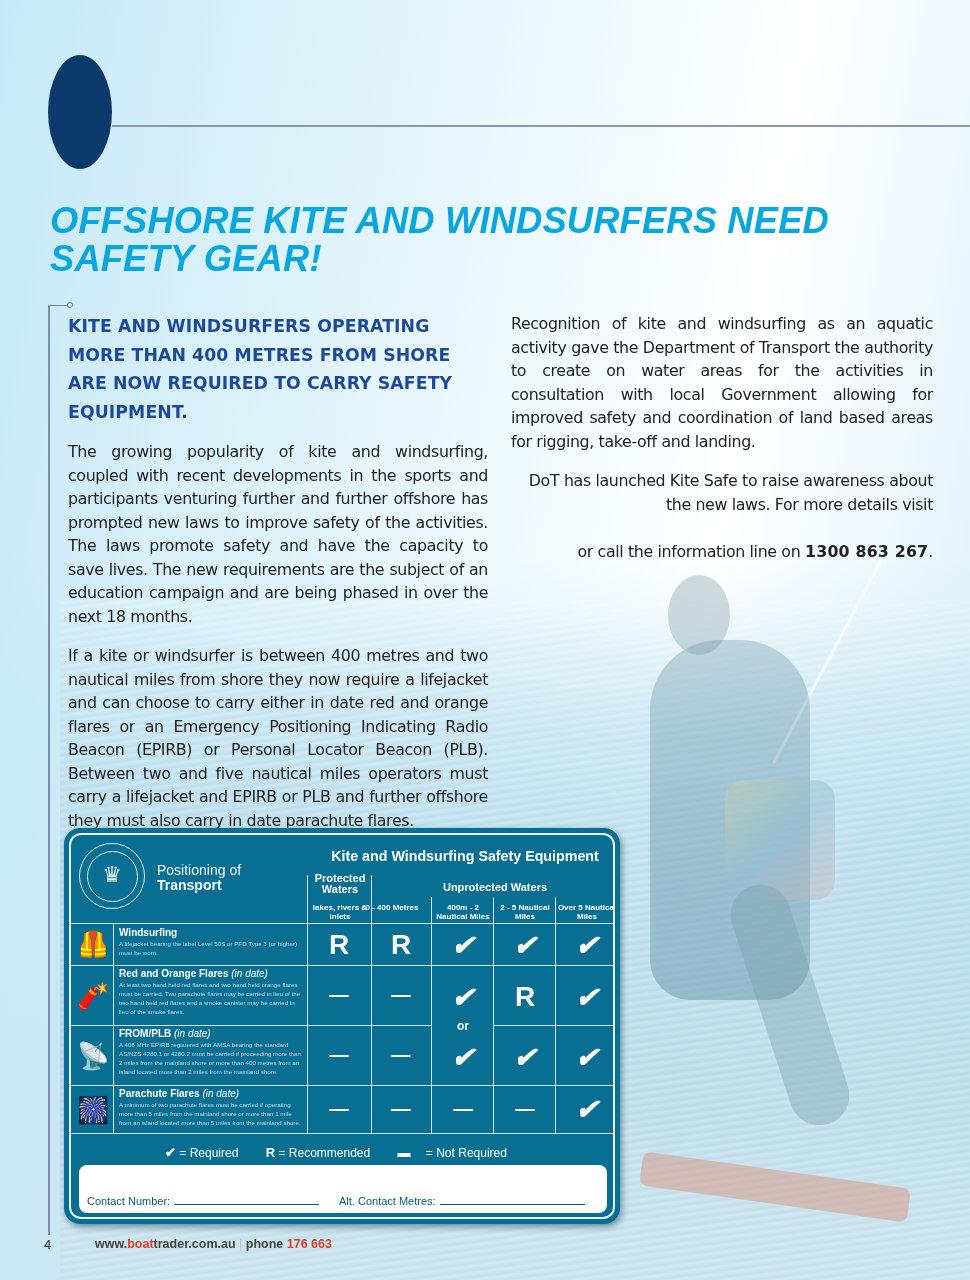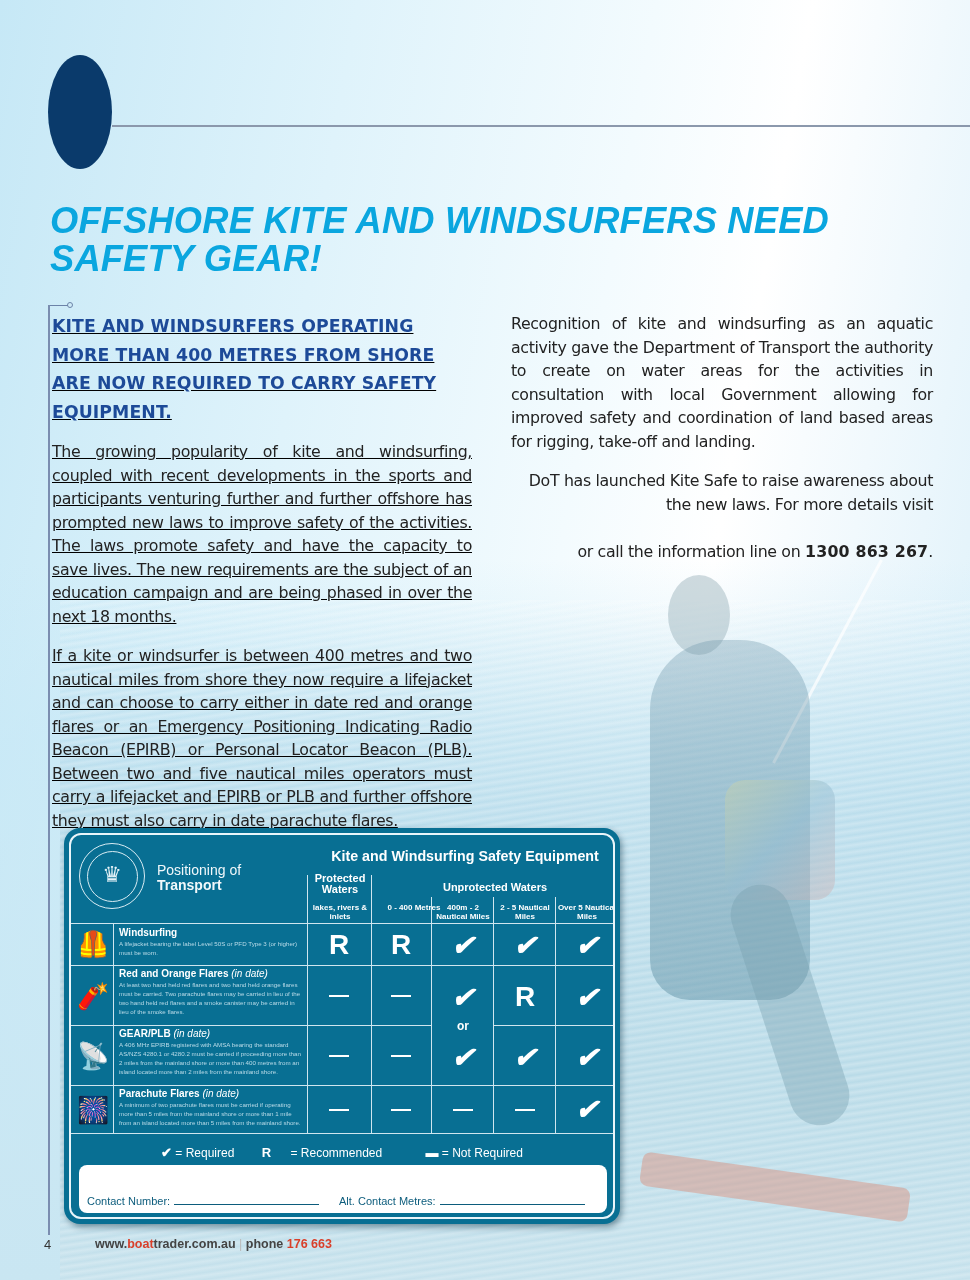--- a/index.html
+++ b/index.html
@@ -58,21 +58,21 @@
     position: absolute; left: 50px; top: 202px; width: 880px;
     font-family: "Liberation Sans", sans-serif; font-weight: bold; font-style: italic;
     font-size: 37px; line-height: 38px; color: #0aa6df; letter-spacing: 0.2px;
     transform: scaleX(0.98); transform-origin: left;
   }
 
   .left-rule-h { position: absolute; left: 48px; top: 305px; width: 20px; height: 1px; background: #6c83a8; }
   .left-rule-dot { position: absolute; left: 67px; top: 302px; width: 6px; height: 6px; border: 1px solid #6c83a8; border-radius: 50%; }
   .left-rule-v { position: absolute; left: 48px; top: 305px; width: 2px; height: 930px; background: #7a8db0; }
 
-  .col-left { position: absolute; left: 52px; top: 312px; width: 420px; text-decoration: underline; }
+  .col-left { position: absolute; left: 68px; top: 312px; width: 420px; }
   .col-right { position: absolute; left: 511px; top: 312px; width: 422px; }
 
   .lead {
     font-family: "DejaVu Sans", sans-serif; font-weight: bold;
     font-size: 17.3px; line-height: 28.5px; color: #1d4a98; letter-spacing: 0.1px;
     margin-bottom: 14px;
   }
   .para {
     font-size: 15.8px; line-height: 23.5px; color: #222;
     text-align: justify; margin-bottom: 16px;
@@ -205,21 +205,21 @@
       <div class="dept">
         <div>Positioning of</div>
         <div class="l2">Transport</div>
       </div>
       <div class="sign-title">Kite and Windsurfing Safety Equipment</div>
 
       <div class="hdr-cell hdr-protected">Protected Waters</div>
       <div class="hdr-cell hdr-unprot">Unprotected Waters</div>
 
       <div class="hdr-cell hdr-sub" style="left:238px;width:62px">lakes, rivers &amp; inlets</div>
-      <div class="hdr-cell hdr-sub" style="left:314px;width:58px">0 - 400 Metres</div>
+      <div class="hdr-cell hdr-sub" style="left:292px;width:58px">0 - 400 Metres</div>
       <div class="hdr-cell hdr-sub" style="left:362px;width:60px">400m - 2 Nautical Miles</div>
       <div class="hdr-cell hdr-sub" style="left:424px;width:60px">2 - 5 Nautical Miles</div>
       <div class="hdr-cell hdr-sub" style="left:486px;width:60px">Over 5 Nautical Miles</div>
     </div>
 
     <div class="vline" style="left:236px;top:40px;height:258px"></div>
     <div class="vline" style="left:300px;top:40px;height:258px"></div>
     <div class="vline" style="left:360px;top:62px;height:236px"></div>
     <div class="vline" style="left:422px;top:62px;height:236px"></div>
     <div class="vline" style="left:484px;top:62px;height:236px"></div>
@@ -251,21 +251,21 @@
     <div class="mark dash" style="left:237px;top:148px">—</div>
     <div class="mark dash" style="left:299px;top:148px">—</div>
     <div class="mark check" style="left:361px;top:146px">✔</div>
     <div class="mark R" style="left:423px;top:146px">R</div>
     <div class="mark check" style="left:485px;top:146px">✔</div>
 
     <div class="mark or" style="left:361px;top:184px">or</div>
 
     <div class="row-icon" style="top:208px">📡</div>
     <div class="row-text" style="top:193px">
-      <div class="t"><span>GEAR/PLB</span> <i>(in date)</i></div>
+      <div class="t"><span>FROM/PLB</span> <i>(in date)</i></div>
       <div class="d">A 406 MHz EPIRB registered with AMSA bearing the standard AS/NZS 4280.1 or 4280.2 must be carried if proceeding more than 2 miles from the mainland shore or more than 400 metres from an island located more than 2 miles from the mainland shore.</div>
     </div>
     <div class="mark dash" style="left:237px;top:208px">—</div>
     <div class="mark dash" style="left:299px;top:208px">—</div>
     <div class="mark check" style="left:361px;top:206px">✔</div>
     <div class="mark check" style="left:423px;top:206px">✔</div>
     <div class="mark check" style="left:485px;top:206px">✔</div>
 
     <div class="row-icon" style="top:262px">🎆</div>
     <div class="row-text" style="top:253px">
@@ -273,22 +273,22 @@
       <div class="d">A minimum of two parachute flares must be carried if operating more than 5 miles from the mainland shore or more than 1 mile from an island located more than 5 miles from the mainland shore.</div>
     </div>
     <div class="mark dash" style="left:237px;top:262px">—</div>
     <div class="mark dash" style="left:299px;top:262px">—</div>
     <div class="mark dash" style="left:361px;top:262px">—</div>
     <div class="mark dash" style="left:423px;top:262px">—</div>
     <div class="mark check" style="left:485px;top:258px">✔</div>
 
     <div class="legend">
       <span><b>✔</b> <span style="margin:0">= Required</span></span>
-      <span><b>R</b> <span style="margin:16px">= Recommended</span></span>
-      <span><b>▬</b> <span style="margin:0">= Not Required</span></span>
+      <span><b>R</b> <span style="margin:0">= Recommended</span></span>
+      <span><b>▬</b> <span style="margin:12px">= Not Required</span></span>
     </div>
 
     <div class="contact-box">
       <div class="f" style="left:8px">
         <span>Contact Number:</span><span class="ul"></span>
       </div>
       <div class="f" style="left:260px">
         <span>Alt. Contact Metres:</span><span class="ul"></span>
       </div>
     </div>

